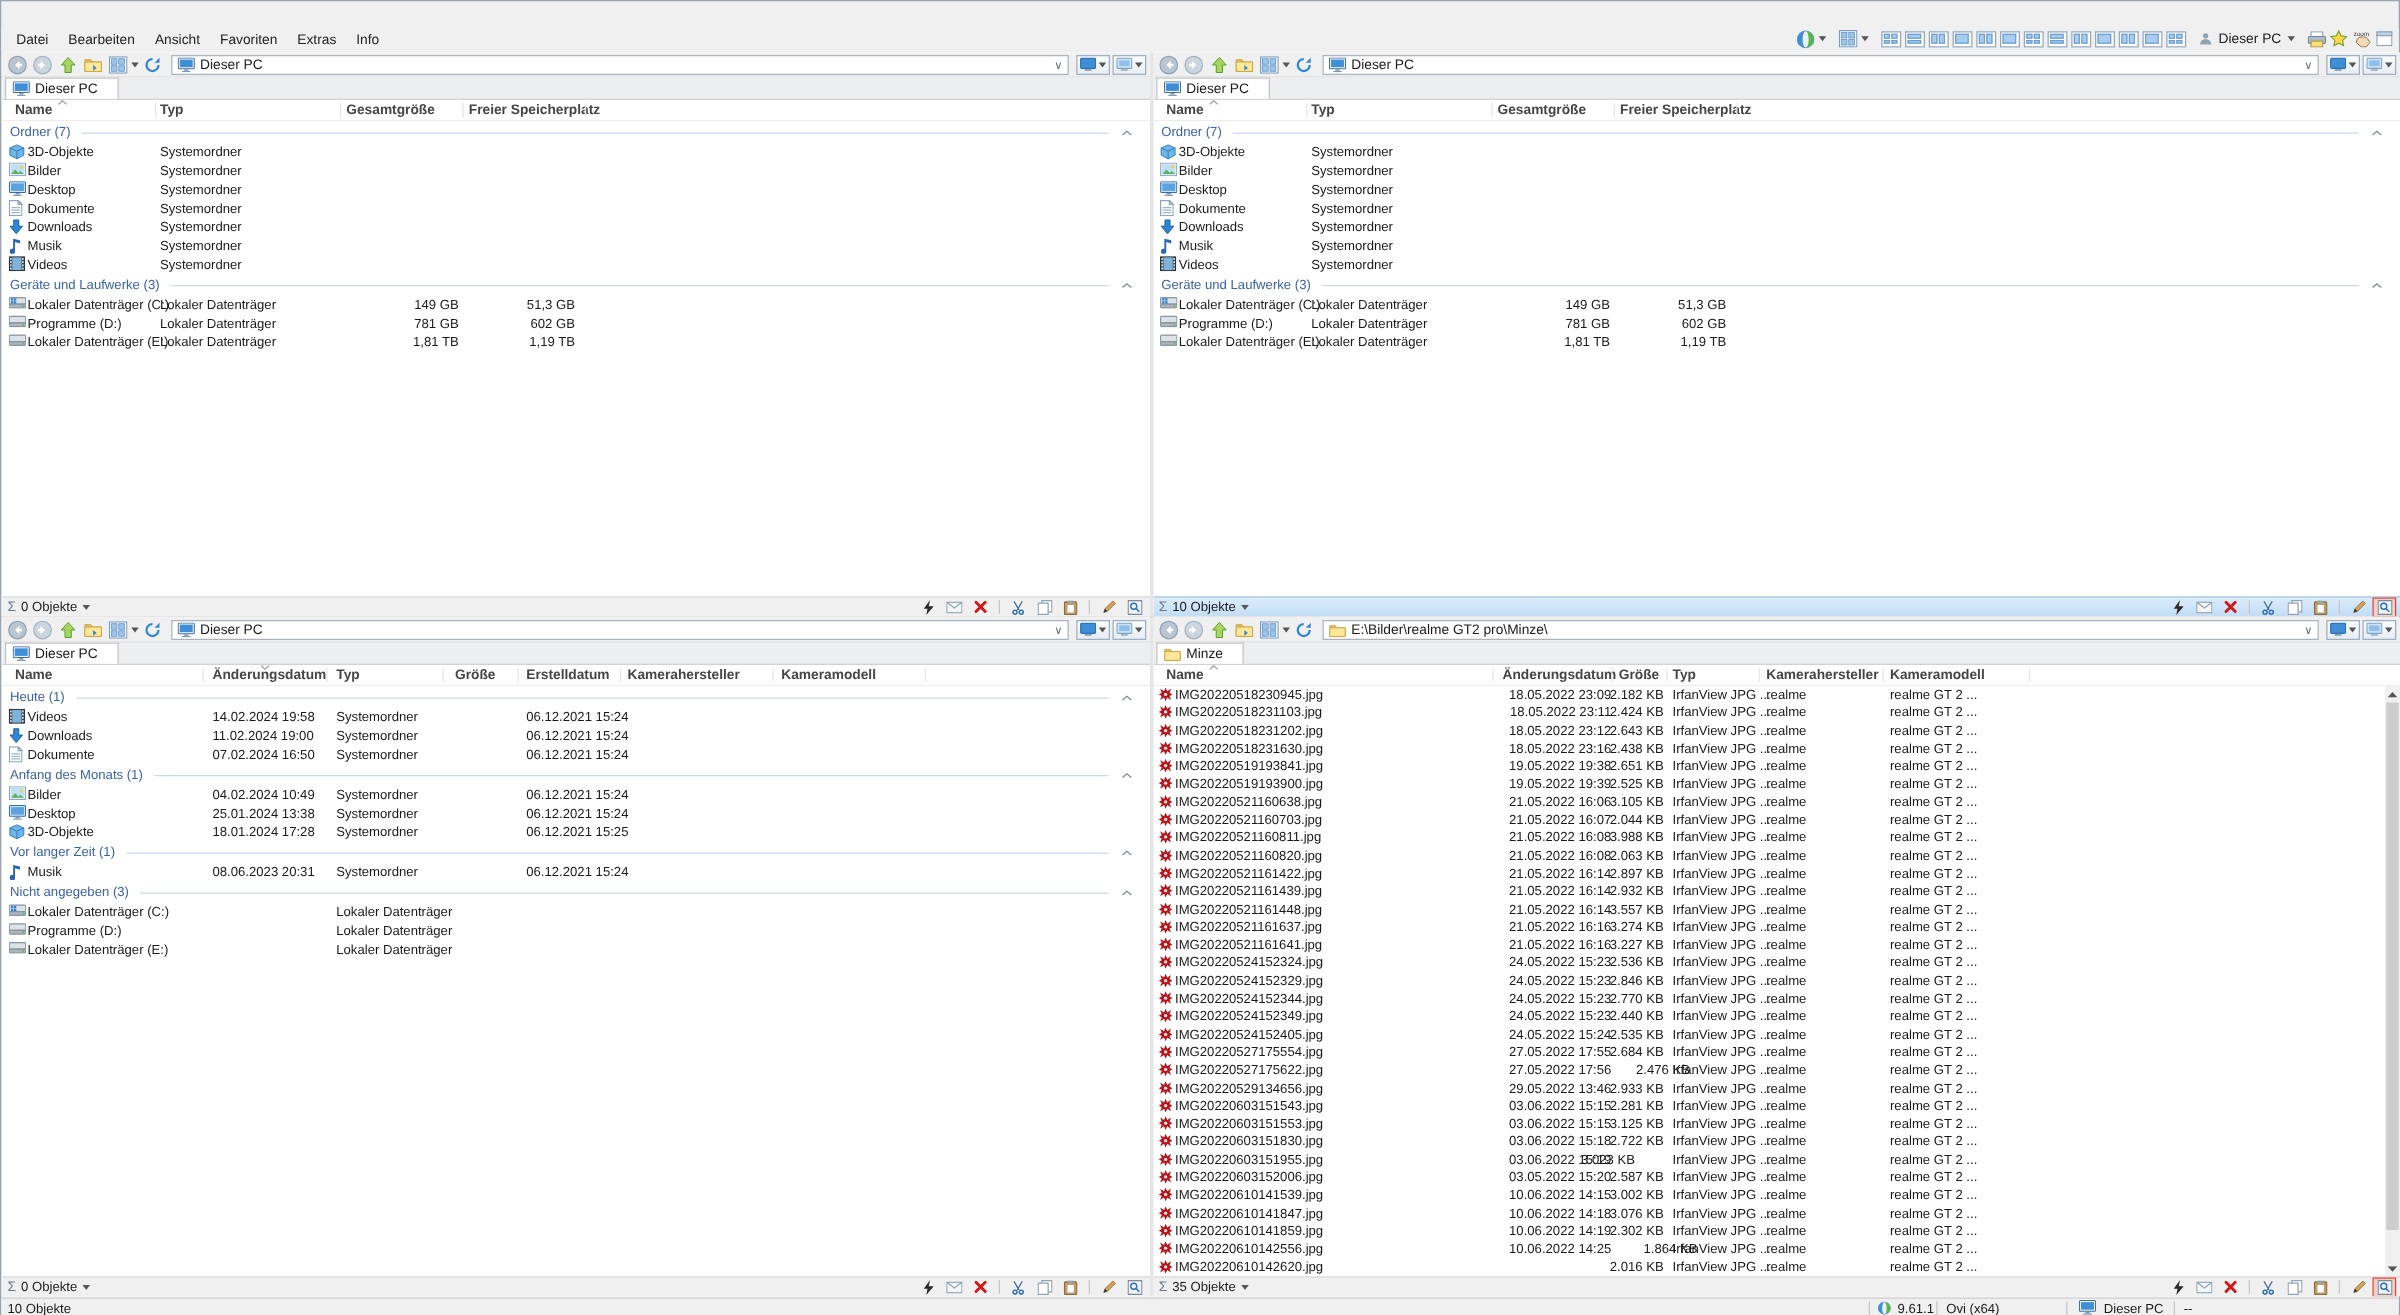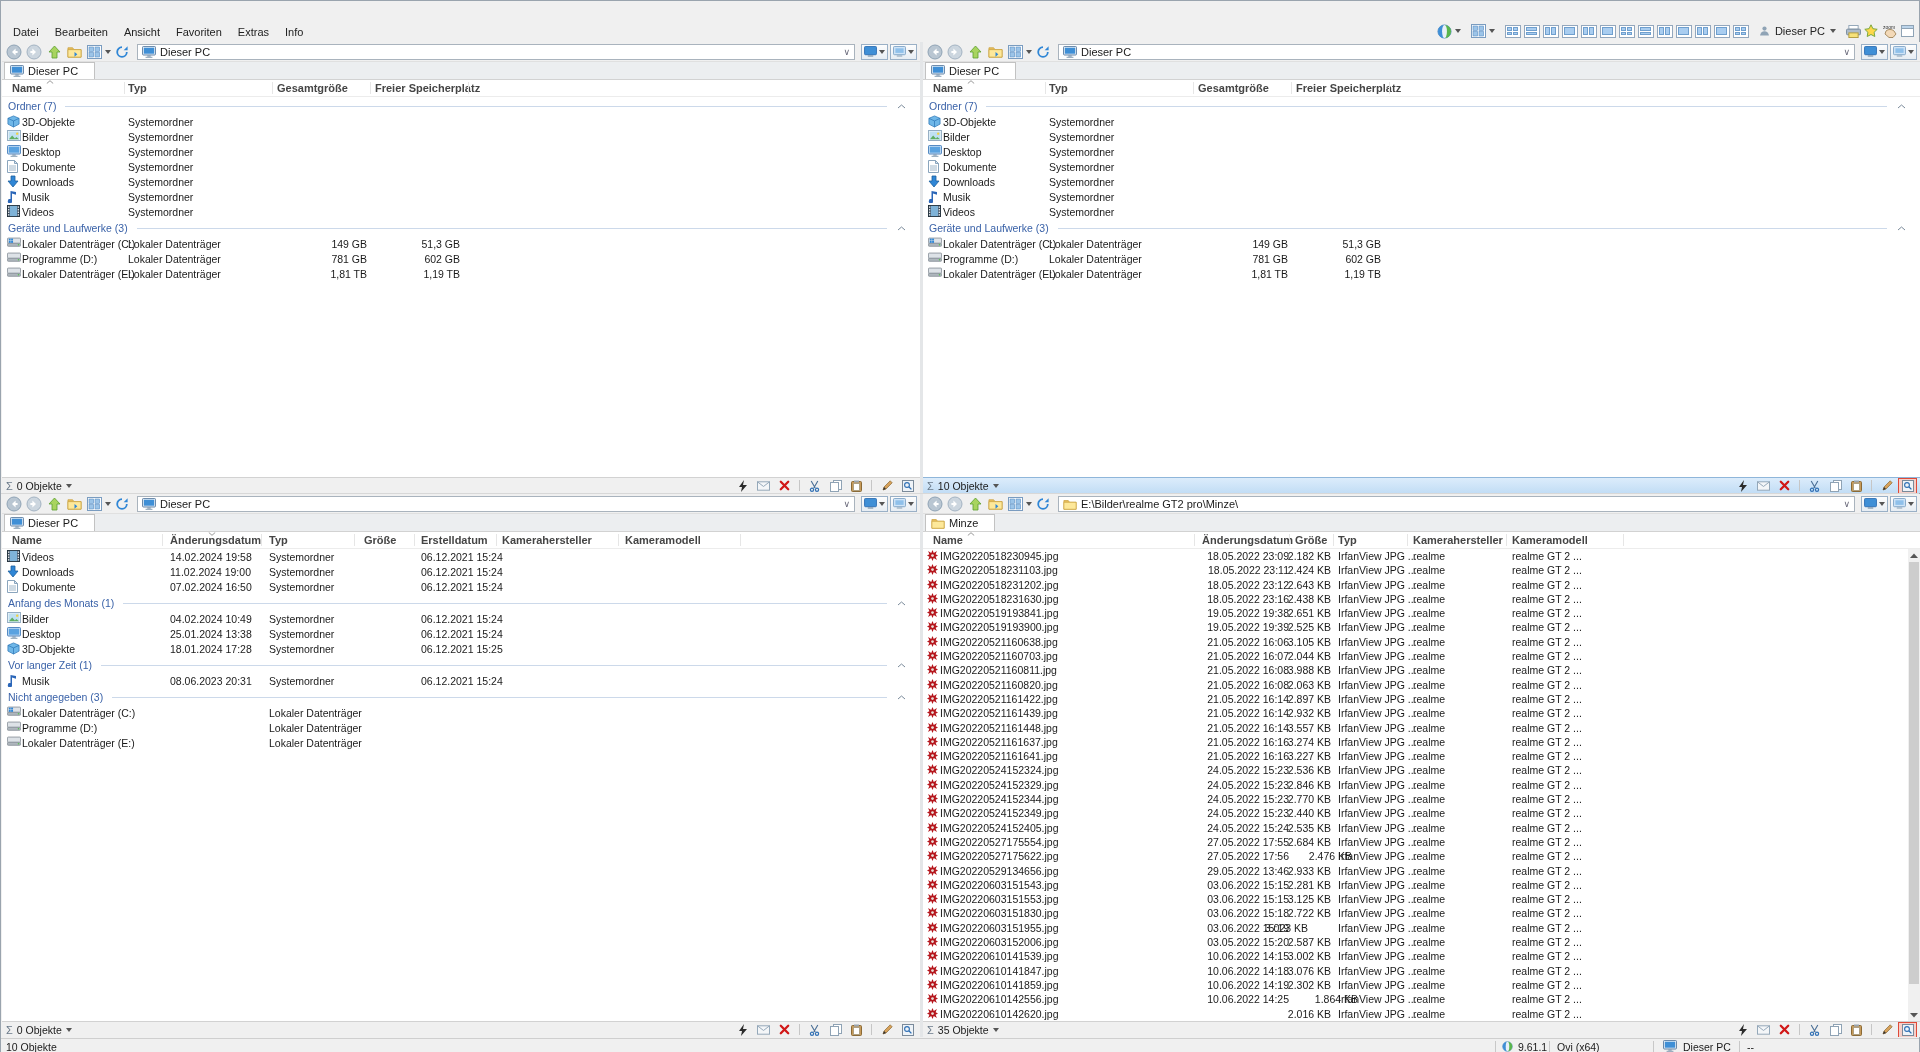--- a/index.html
+++ b/index.html
@@ -965,20 +965,27 @@
         <span class="hdiv" style="left: 352px;"></span>
         <span class="hdiv" style="left: 412px;"></span>
         <span class="hdiv" style="left: 494px;"></span>
         <span class="hdiv" style="left: 616px;"></span>
         <span class="hdiv" style="left: 738px;"></span>
         <span class="sortch" style="left: 206px;"><svg width="8" height="4" viewBox="0 0 8 4">
             <path d="M.8.5L4 3.3 7.2.5" fill="none" stroke="#9a9a9a"></path>
           </svg></span>
       </div>
       <div class="list">
+        <div class="grp">
+          <span class="glabel">Heute (1)</span>
+          <span class="gline"></span>
+          <span class="gchev"><svg width="9" height="5" viewBox="0 0 9 5">
+              <path d="M1 4l3.5-3L8 4" fill="none" stroke="#7a8a9a"></path>
+            </svg></span>
+        </div>
         <div class="row">
           <span class="cicon" style="left: 5px;"><svg width="13" height="12" viewBox="0 0 14 13">
               <rect x=".5" y=".5" width="13" height="12" fill="#3a4a5a" stroke="#22303c"></rect>
               <rect x="3" y="1" width="8" height="11" fill="#7fb3d8"></rect>
               <g fill="#fff">
                 <rect x="1.2" y="1.5" width="1.2" height="1.6"></rect>
                 <rect x="1.2" y="4.3" width="1.2" height="1.6"></rect>
                 <rect x="1.2" y="7.1" width="1.2" height="1.6"></rect>
                 <rect x="1.2" y="9.9" width="1.2" height="1.6"></rect>
                 <rect x="11.6" y="1.5" width="1.2" height="1.6"></rect>

